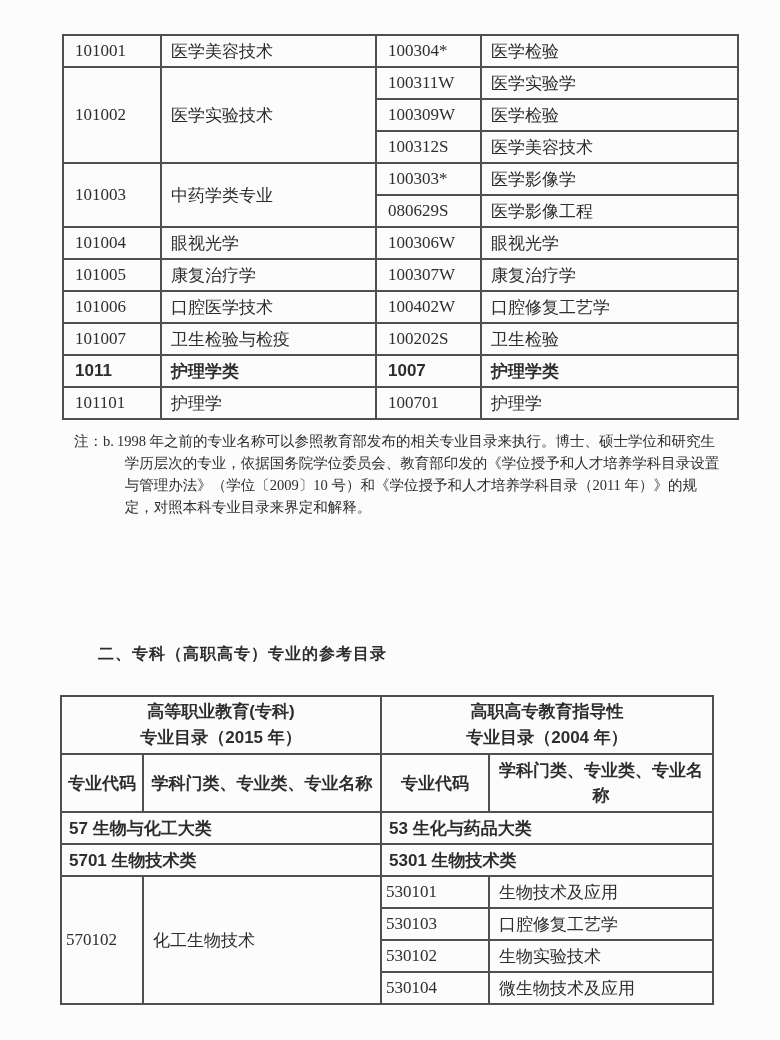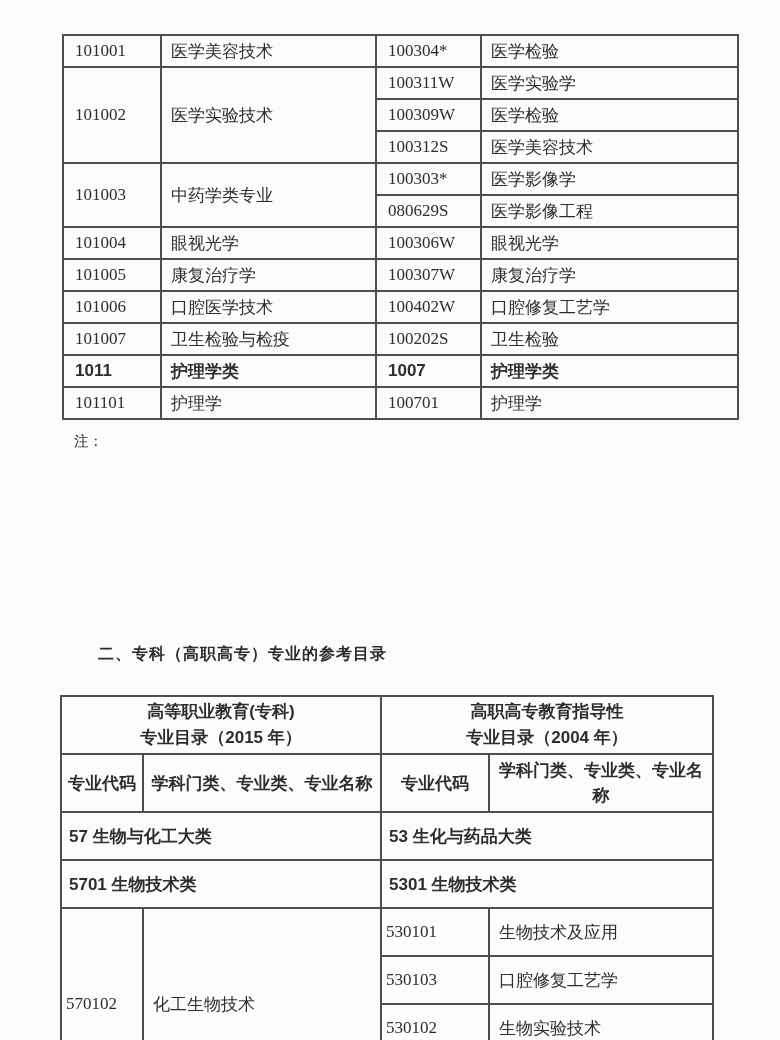--- a/index.html
+++ b/index.html
@@ -47,21 +47,21 @@
     position: absolute;
     left: 98px; top: 644px;
     font-size: 16px;
     font-weight: bold;
     letter-spacing: 1px;
     font-family: "Liberation Sans", "DejaVu Sans", sans-serif;
   }
 
   
   .t2 { left: 60px; top: 695px; width: 652px; }
-  .t2 td { height: 48px; }
+  .t2 td { height: 32px; }
   .t2 .hdr td {
     height: 58px;
     font-family: "Liberation Sans", "DejaVu Sans", sans-serif;
     font-weight: bold;
     line-height: 26px;
     padding: 2px 4px;
   }
   .t2 .sub td {
     height: 58px;
     font-family: "Liberation Sans", "DejaVu Sans", sans-serif;
@@ -157,20 +157,21 @@
         <td>护理学</td>
         <td class="code-cell">100701</td>
         <td>护理学</td>
       </tr>
     </tbody>
 </table>
 
 <div class="notes">
   <span class="notes-prefix">注：</span>
   <div class="notes-list">
+    <div class="note-item"><span class="note-marker">b.</span><span>1998 年之前的专业名称可以参照教育部发布的相关专业目录来执行。博士、硕士学位和研究生学历层次的专业，依据国务院学位委员会、教育部印发的《学位授予和人才培养学科目录设置与管理办法》（学位〔2009〕10 号）和《学位授予和人才培养学科目录（2011 年）》的规定，对照本科专业目录来界定和解释。</span></div>
   </div>
 </div>
 
 <div class="section-heading">二、专科（高职高专）专业的参考目录</div>
 
 <table class="t2" id="t2">
   <colgroup>
     <col style="width:82px">
       <col style="width:238px">
       <col style="width:108px">

